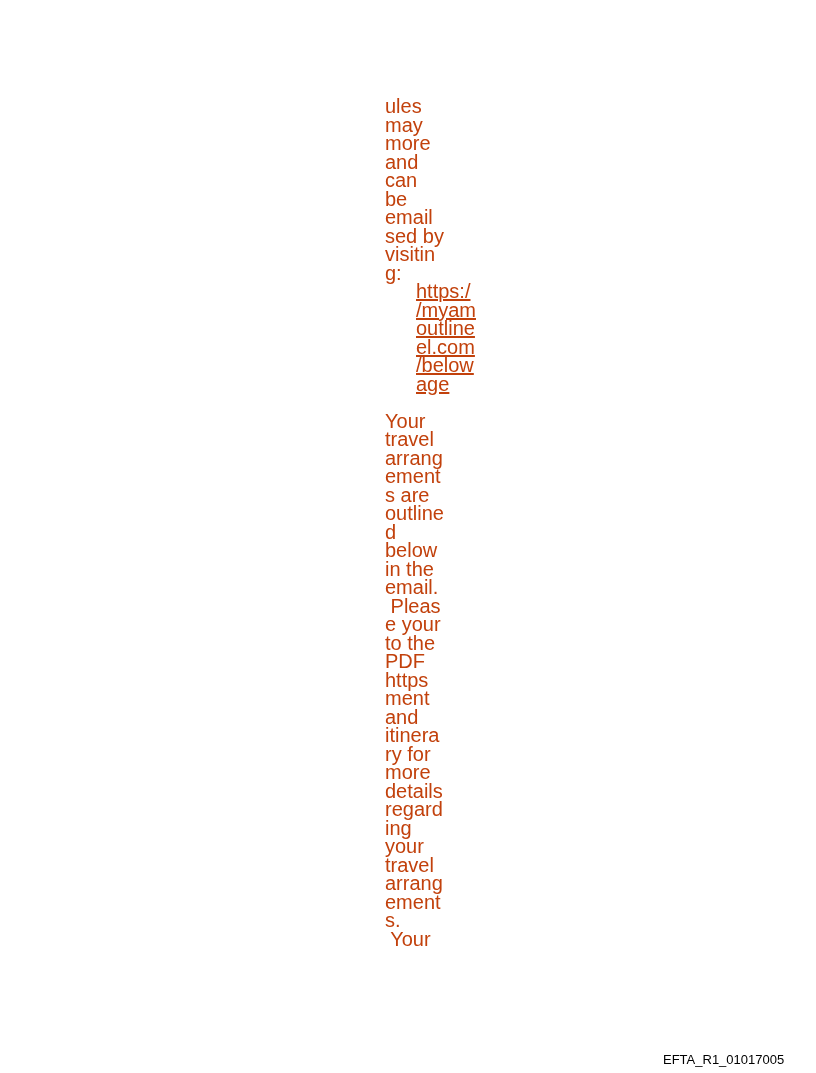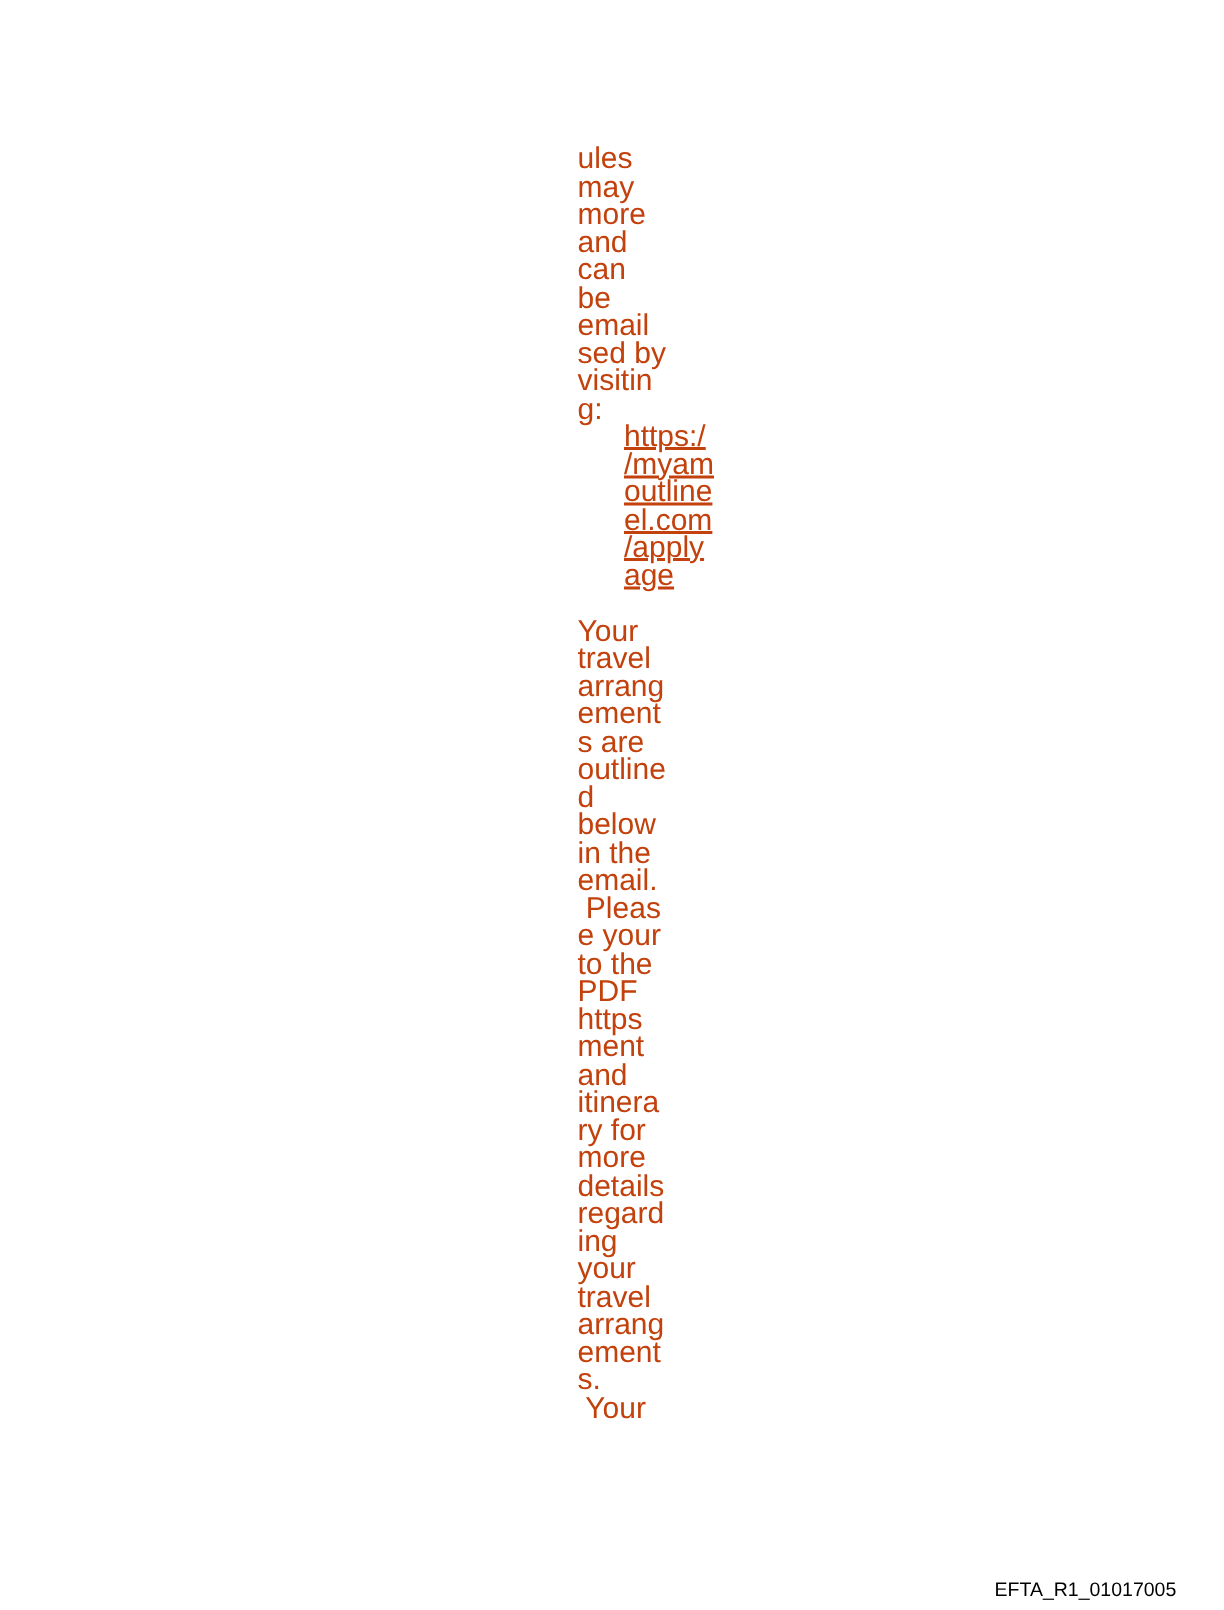--- a/index.html
+++ b/index.html
@@ -67,21 +67,21 @@
         <div class="line">sed by</div>
         <div class="line">visitin</div>
         <div class="line">g:</div>
       </div>
 
     <a class="url-link" role="link" title="https://myamextravel.com/baggage" style="color: rgb(85, 85, 85);">
         <div class="line">https:/</div>
         <div class="line">/myam</div>
         <div class="line">outline</div>
         <div class="line">el.com</div>
-        <div class="line">/apply</div>
+        <div class="line">/below</div>
         <div class="line">age</div>
       </a>
 
     <div class="para-spacer"></div>
 
     <div>
         <div class="line">Your</div>
         <div class="line">travel</div>
         <div class="line">arrang</div>
         <div class="line">ement</div>

